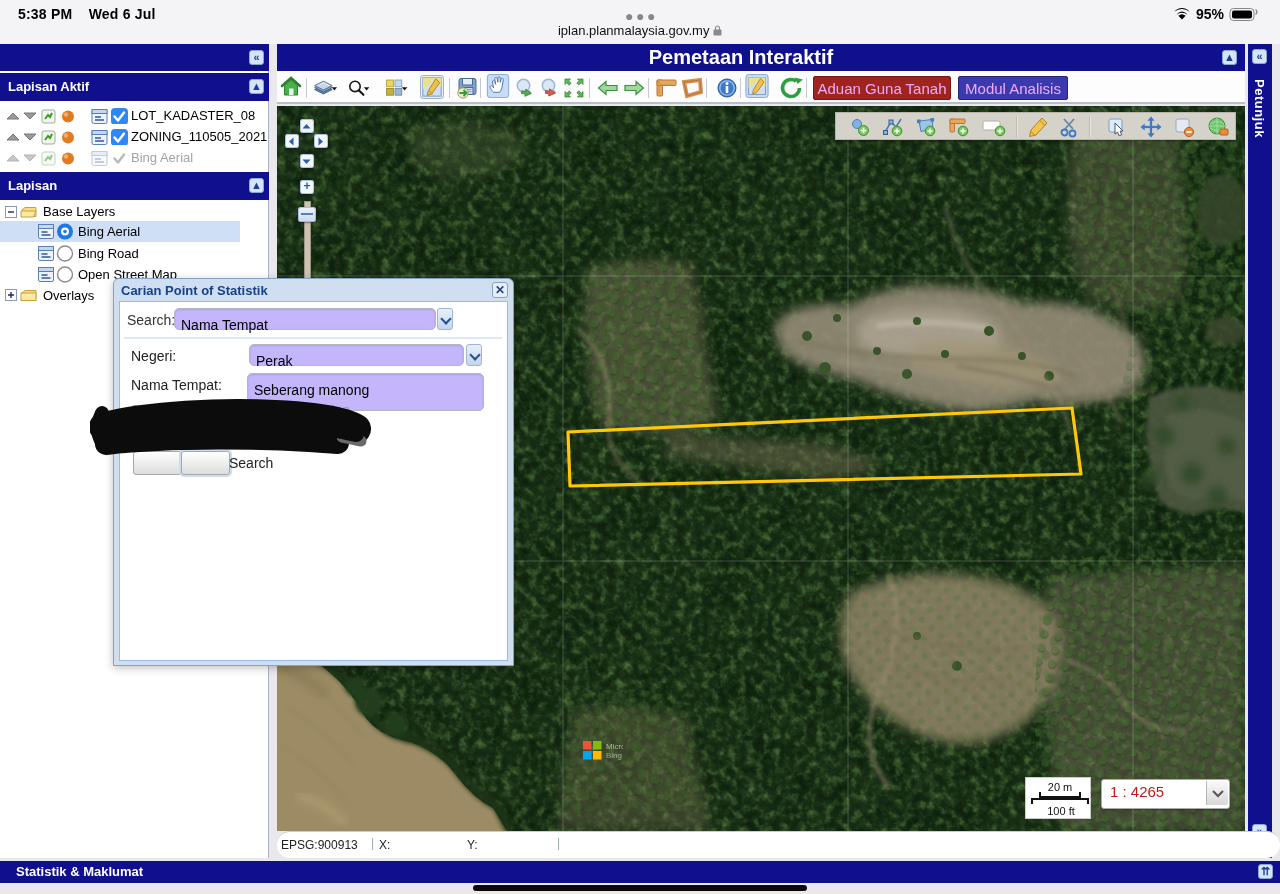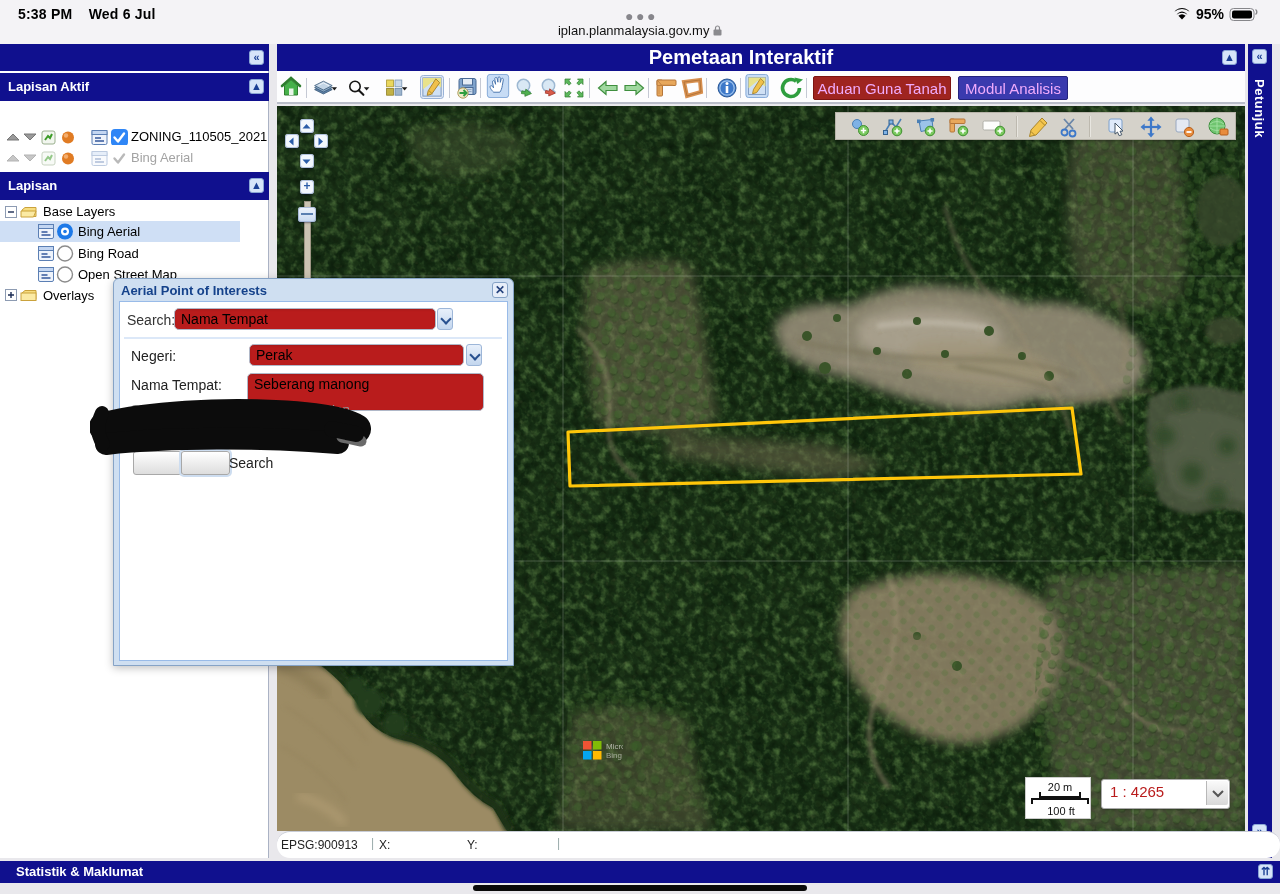--- a/index.html
+++ b/index.html
@@ -46,21 +46,21 @@
   #scalebox { left:748px; top:671px; width:66px; height:42px; background:#fff; border:1px solid #ccc; }
   #scalesel { left:824px; top:673px; width:129px; height:30px; background:#fff; border:1px solid #aaa; border-radius:3px; box-shadow:0 1px 2px rgba(0,0,0,.25); }
   
   #epsg { left:277px; top:831px; width:1003px; height:27px; background:#fff; font-size:12px; color:#222; border-top:1px solid #c8ccd6;border-radius:13px; }
   #statbar { left:0; top:861px; width:1280px; height:22px; background:#10108e; color:#fff; font-weight:bold; font-size:13px; line-height:22px; padding-left:16px; }
   #homebar { left:473px; top:885px; width:334px; height:6px; background:#0a0a0a; border-radius:3px; }
   
   #dlg { left:113px; top:278px; width:401px; height:388px; background:#cfdff1; border:1px solid #86a3c6; border-radius:6px 6px 0 0; box-shadow:0 2px 8px rgba(0,0,0,.25); }
   #dlg-title { position:absolute; left:7px; top:4px; color:#15428b; font-weight:bold; font-size:13px; }
   #dlg-body { position:absolute; left:5px; top:22px; width:389px; height:360px; background:#fff; border:1px solid #99bbe8; }
-  .fld { position:absolute; border:1px solid #b0b8c8; border-radius:5px; background:#b91c1c; font-size:14px; padding:2px 6px; white-space:nowrap; box-shadow:inset 0 1px 2px rgba(0,0,0,.12); }
+  .fld { position:absolute; border:1px solid #b0b8c8; border-radius:5px; background:#c4b5fd; font-size:14px; padding:8px 6px; white-space:nowrap; box-shadow:inset 0 1px 2px rgba(0,0,0,.12); }
   .combo-btn { position:absolute; width:16px; border:1px solid #9db6d8; border-radius:3px; background:linear-gradient(#e8f0fb,#c3d6ee); }
   .combo-btn:after { content:""; position:absolute; left:3.5px; top:6px; width:6px; height:6px; border-right:2.2px solid #27508f; border-bottom:2.2px solid #27508f; transform:rotate(45deg); }
   .gbtn { position:absolute; height:24px; border:1px solid #a8a8a8; border-radius:3px; background:linear-gradient(#ffffff,#dddddd); font-size:14px; color:#222; text-align:center; line-height:22px;padding-left:47px; }
 </style>
 </head>
 <body>
 <div id="stage">
 
   <div id="statusbar" class="abs">
     <div id="sb-time" class="abs">5:38 PM&nbsp;&nbsp;&nbsp;&nbsp;Wed 6 Jul</div>
@@ -202,20 +202,36 @@
       <path d="M16.5 1 l1.2 7 6.5-3 Z" fill="#2f9e3f" transform="rotate(-14 18 5)"></path>
     </svg>
     <div class="tsep" style="left:529px;"></div>
     <div class="tbtn" style="left:536px;width:138px;background:#9f2420;border:1px solid #7d1512;">Aduan Guna Tanah</div>
     <div class="tbtn" style="left:681px;width:110px;background:#3a3aae;border:1px solid #23237d;">Modul Analisis</div>
   </div>
 
   <div id="leftcol" class="abs">
     <div class="pbar" style="top:2px;">Lapisan Aktif<div class="hbtn">▲</div></div>
 
+    <div class="lrow" style="top:34px;">
+      <svg class="abs" style="left:4px;top:3px;" width="125" height="16" viewBox="0 0 125 16">
+        <path d="M3 11 L9 5 L15 11 Z" fill="#9a9a9a" stroke="#777" stroke-width="1"></path>
+        <path d="M20 5 L26 11 L32 5 Z" fill="#9a9a9a" stroke="#777" stroke-width="1"></path>
+        <rect x="38" y="2" width="13" height="13" rx="2" fill="#f2f6ef" stroke="#9ab08e"></rect>
+        <path d="M41 11 l3-4 2 2 2-4" stroke="#3d9c28" stroke-width="2" fill="none"></path>
+        <circle cx="64" cy="8.5" r="6" fill="#e07b23"></circle>
+        <circle cx="62" cy="6.5" r="2.2" fill="#f3ad6d"></circle>
+        <rect x="88" y="1.5" width="15" height="14" rx="1.5" fill="#eef3fb" stroke="#5b7fb4"></rect>
+        <rect x="88" y="1.5" width="15" height="4" fill="#c3d6f2" stroke="#5b7fb4"></rect>
+        <path d="M91 9 h6 M91 12 h9" stroke="#34589c" stroke-width="1.6"></path>
+        <rect x="107" y="0" width="17" height="17" rx="4" fill="#2f86f6"></rect>
+        <path d="M110.5 8.5 l3.5 4 6-8" stroke="#fff" stroke-width="2.4" fill="none" stroke-linecap="round" stroke-linejoin="round"></path>
+      </svg>
+      <span class="lbl">LOT_KADASTER_08</span>
+    </div>
     <div class="lrow" style="top:55px;">
       <svg class="abs" style="left:4px;top:3px;" width="125" height="16" viewBox="0 0 125 16">
         <path d="M3 11 L9 5 L15 11 Z" fill="#9a9a9a" stroke="#777" stroke-width="1"></path>
         <path d="M20 5 L26 11 L32 5 Z" fill="#9a9a9a" stroke="#777" stroke-width="1"></path>
         <rect x="38" y="2" width="13" height="13" rx="2" fill="#f2f6ef" stroke="#9ab08e"></rect>
         <path d="M41 11 l3-4 2 2 2-4" stroke="#3d9c28" stroke-width="2" fill="none"></path>
         <circle cx="64" cy="8.5" r="6" fill="#e07b23"></circle>
         <circle cx="62" cy="6.5" r="2.2" fill="#f3ad6d"></circle>
         <rect x="88" y="1.5" width="15" height="14" rx="1.5" fill="#eef3fb" stroke="#5b7fb4"></rect>
         <rect x="88" y="1.5" width="15" height="4" fill="#c3d6f2" stroke="#5b7fb4"></rect>
@@ -578,21 +594,21 @@
     <span class="abs" style="left:94px;top:4px;color:#9aa;">|</span>
     <span class="abs" style="left:102px;top:6px;">X:</span>
     <span class="abs" style="left:190px;top:6px;">Y:</span>
     <span class="abs" style="left:280px;top:4px;color:#9aa;">|</span>
   </div>
 
   <div id="statbar" class="abs">Statistik &amp; Maklumat<div class="hbtn" style="right:7px;top:3px;">⇈</div></div>
   <div id="homebar" class="abs"></div>
 
   <div id="dlg" class="abs">
-    <div id="dlg-title">Aerial Point of Interests</div>
+    <div id="dlg-title">Carian Point of Statistik</div>
     <div class="abs" style="right:5px;top:3px;width:16px;height:16px;border-radius:3px;background:#e7eef9;border:1px solid #86a3c6;color:#26437e;font-weight:bold;font-size:12px;line-height:14px;text-align:center;">✕</div>
     <div id="dlg-body">
       <span class="abs" style="left:7px;top:10px;font-size:14px;color:#333;">Search:</span>
       <div class="fld" style="left:54px;top:6px;width:262px;height:22px;">Nama Tempat</div>
       <div class="combo-btn" style="left:317px;top:6px;height:22px;"></div>
       <div class="abs" style="left:4px;top:35px;width:378px;height:2px;background:#dce8f8;"></div>
       <span class="abs" style="left:11px;top:46px;font-size:14px;color:#222;">Negeri:</span>
       <div class="fld" style="left:129px;top:42px;width:215px;height:22px;">Perak</div>
       <div class="combo-btn" style="left:346px;top:42px;height:22px;"></div>
       <span class="abs" style="left:11px;top:75px;font-size:14px;color:#222;">Nama Tempat:</span>

